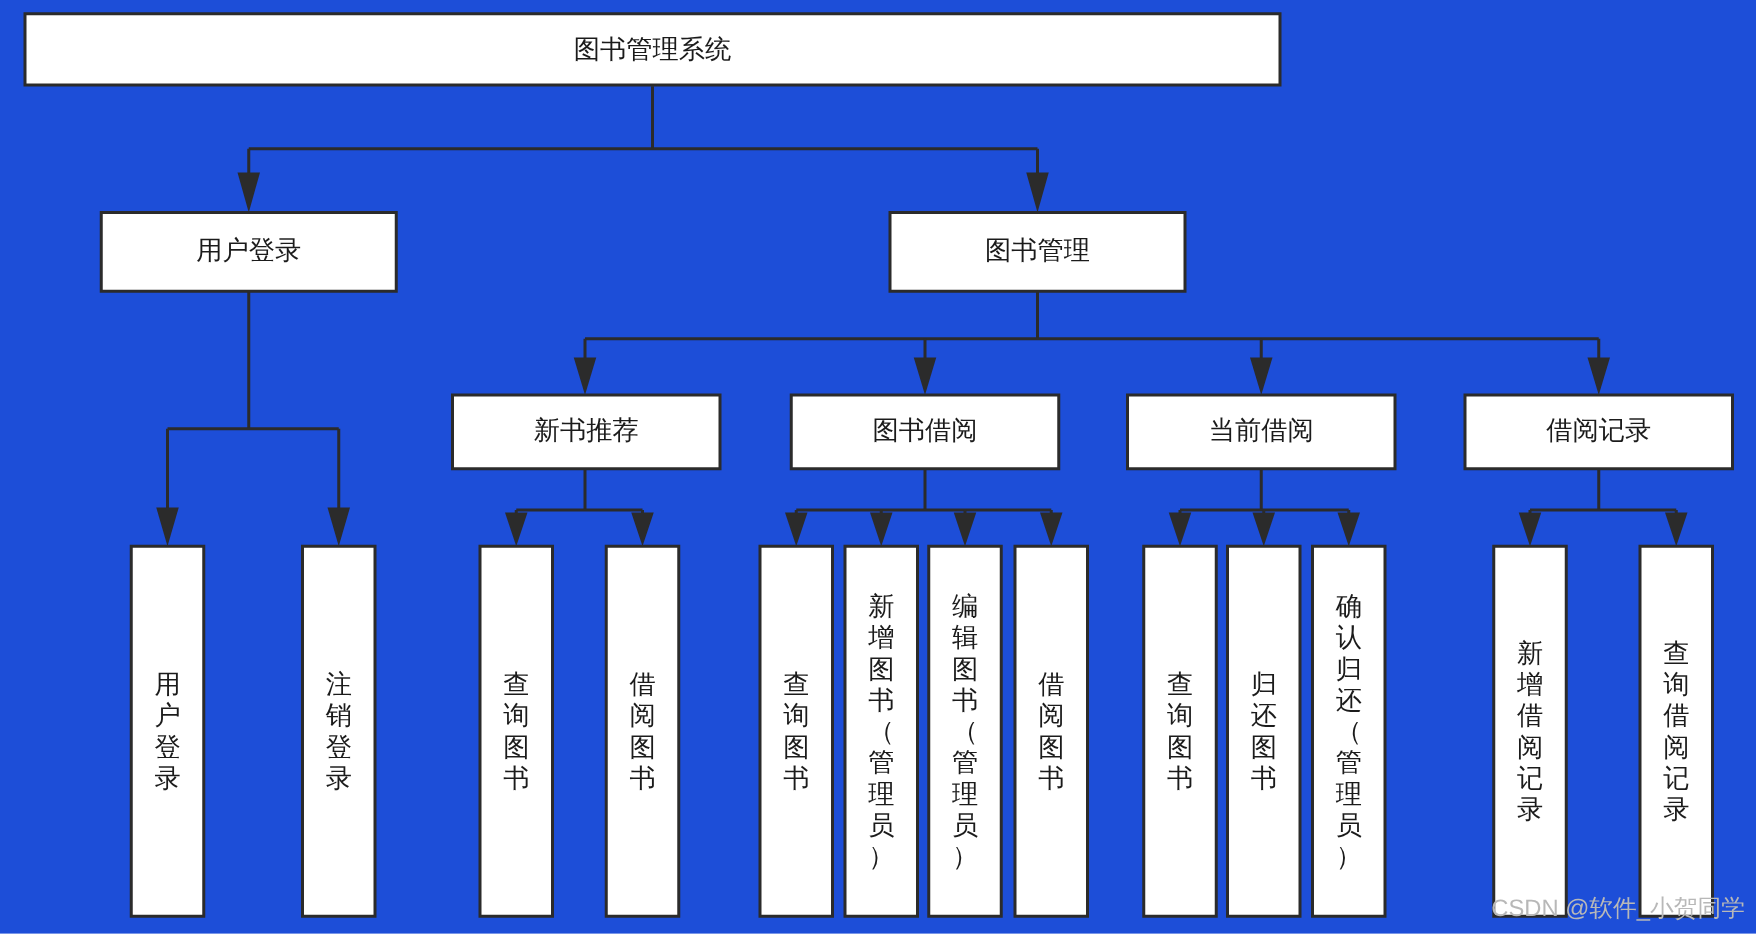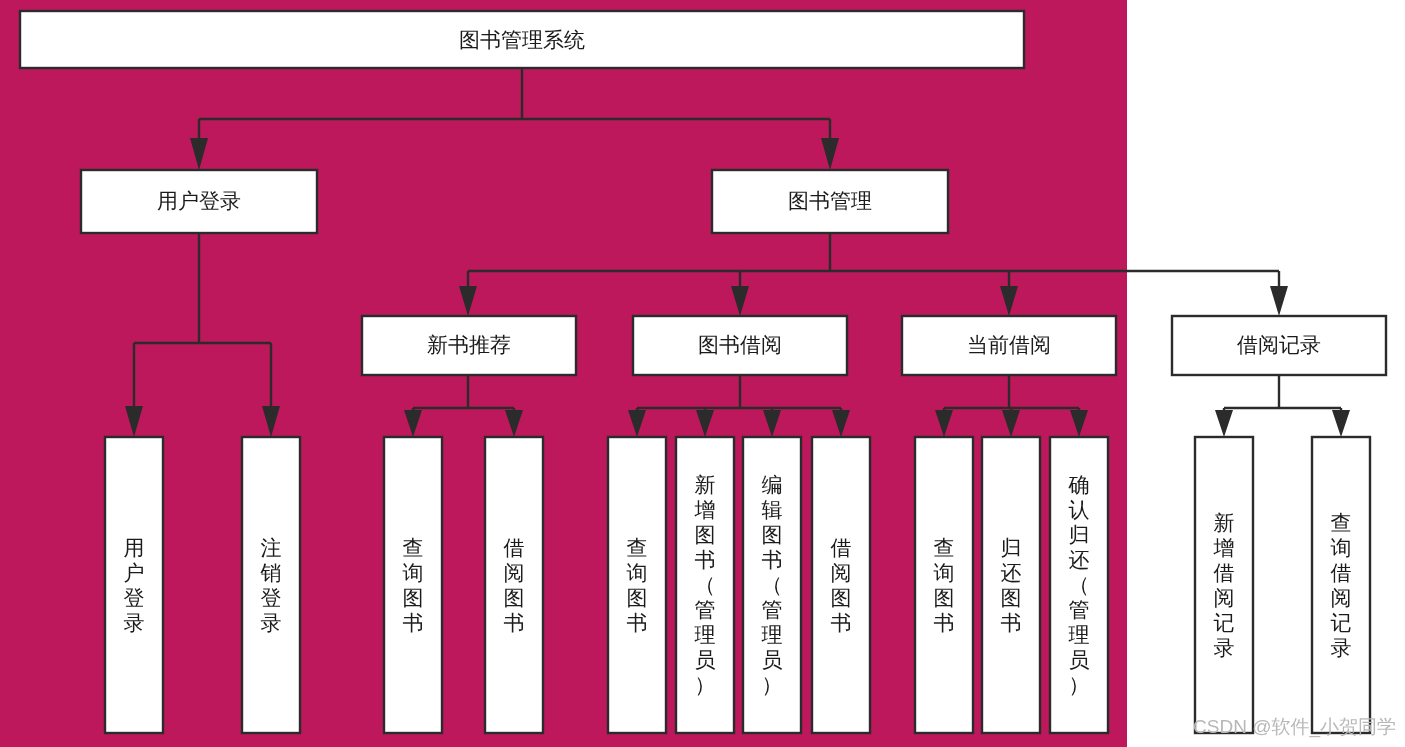--- a/index.html
+++ b/index.html
@@ -8,23 +8,23 @@
     background: #ffffff;
   }
   body {
     width: 1405px;
     height: 747px;
     overflow: hidden;
     font-family: "Liberation Sans", "DejaVu Sans", sans-serif;
   }
   #diagram-root {
     position: relative;
-    width: 1127px;
+    width: 1405px;
     height: 747px;
-    background: #be185d;
+    background: #1d4ed8;
   }
   svg#flowchart {
     display: block;
     width: 1405px;
     height: 747px;
   }
   .node-box {
     fill: #ffffff;
     stroke: #2b2b2b;
     stroke-width: 2.4;

